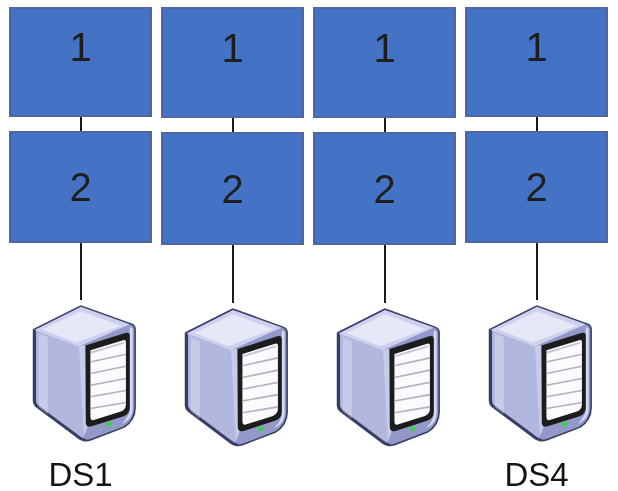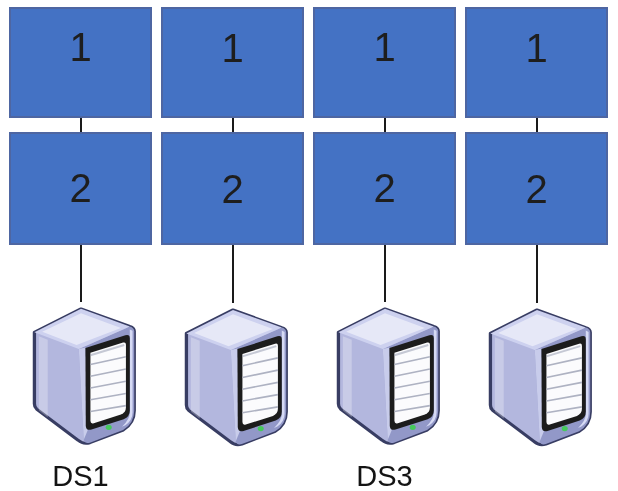--- a/index.html
+++ b/index.html
@@ -16,21 +16,21 @@
     display:flex;align-items:center;justify-content:center;
     color:var(--box-text,#1E1E1E);
     font-size:40px;line-height:1;
   }
   .box.top{height:111px;padding-bottom:30px;}
   .box.bottom{height:113px;}
   .tick{width:2px;height:14px;background:var(--connector,#1A1A1A);}
   .drop{width:2px;height:58px;background:var(--connector,#1A1A1A);}
   .server{width:122px;height:145px;margin-top:1px;display:block;}
   .label{
-    font-size:29px;line-height:1;color:var(--label-text,#141414);
+    font-size:33px;line-height:1;color:var(--label-text,#141414);
     margin-top:14px;letter-spacing:0px;
   }
   .hidden-defs{position:absolute;width:0;height:0;overflow:hidden;}
 </style>
 </head>
 <body style="background: rgb(255, 255, 255);">
 
 <svg class="hidden-defs" aria-hidden="true">
   <symbol id="srv" viewBox="0 0 110 148">
 
@@ -100,30 +100,30 @@
       <span>1</span>
     </div>
     <div class="tick"></div>
     <div class="box bottom">
       <span>2</span>
     </div>
     <div class="drop"></div>
     <svg class="server" viewBox="0 0 110 148" preserveAspectRatio="none">
         <use href="#srv"></use>
       </svg>
-    <div class="label">DS3</div>
   </div>
 
   <div class="col">
     <div class="box top">
       <span>1</span>
     </div>
     <div class="tick"></div>
     <div class="box bottom">
       <span>2</span>
     </div>
     <div class="drop"></div>
     <svg class="server" viewBox="0 0 110 148" preserveAspectRatio="none">
         <use href="#srv"></use>
       </svg>
+    <div class="label">DS4</div>
   </div>
 
 </div>
 
 </body></html>

